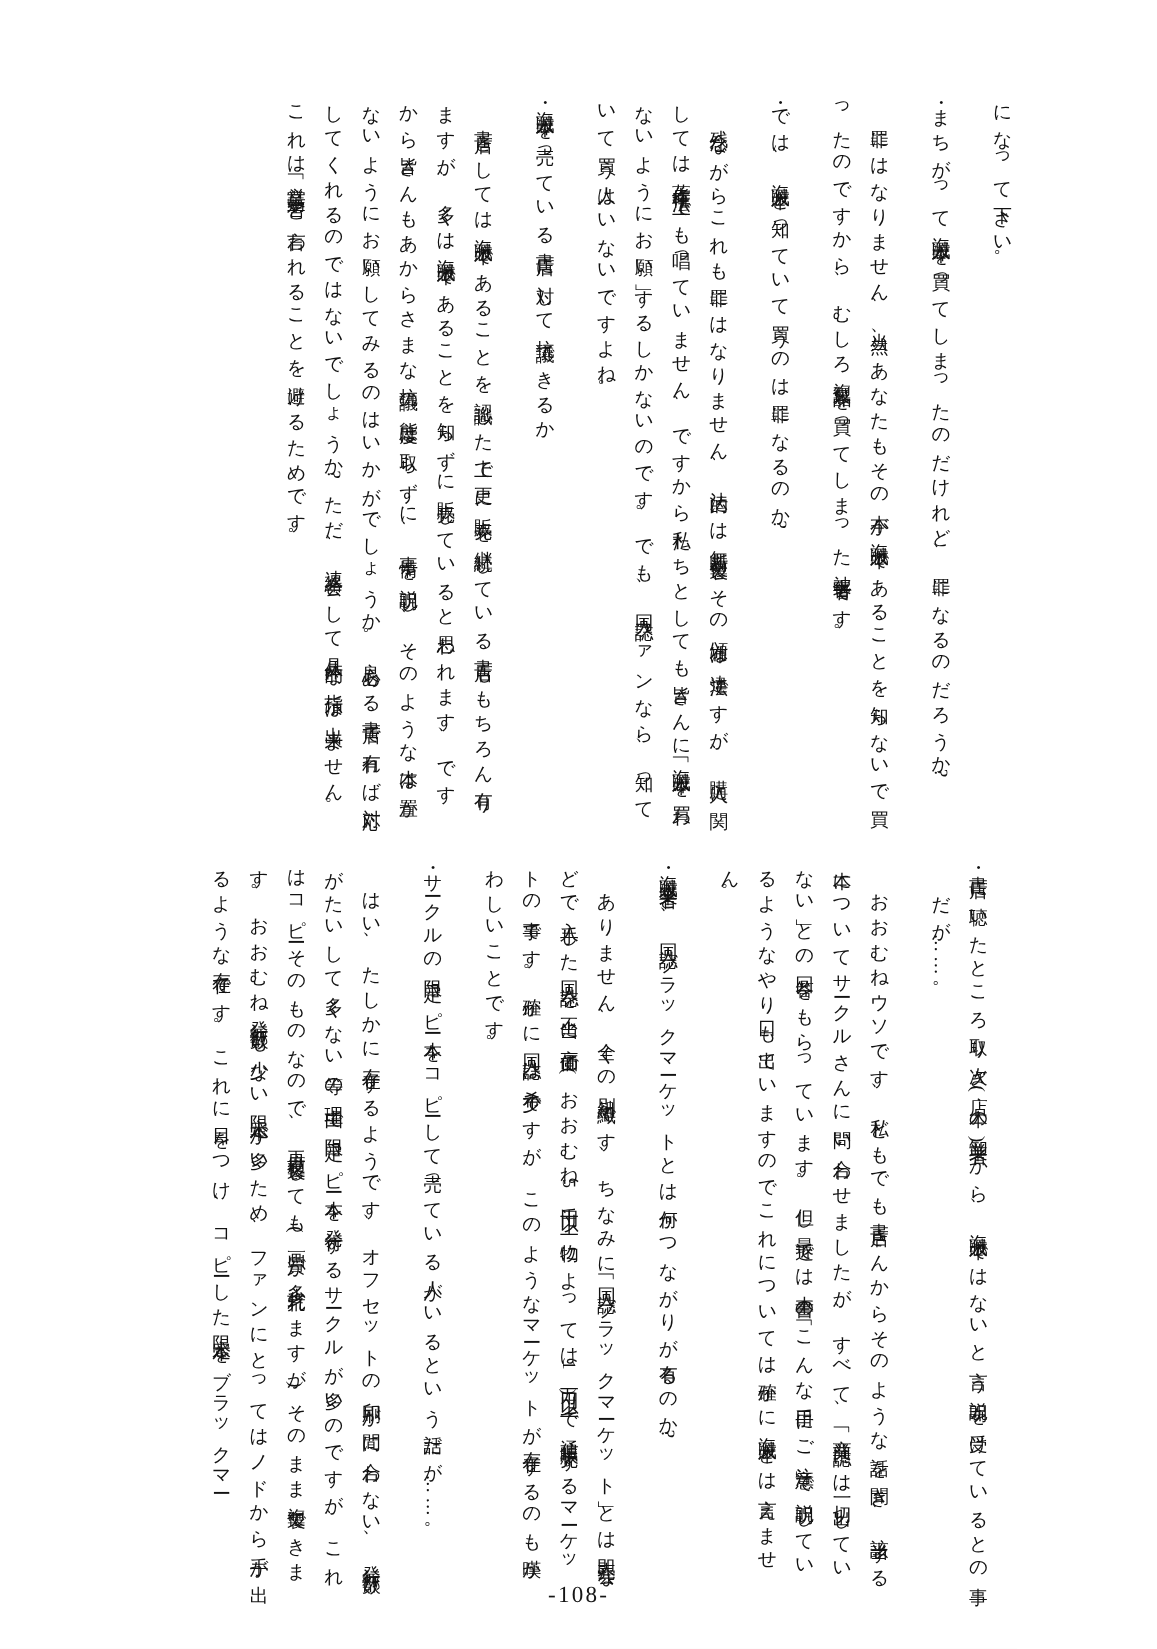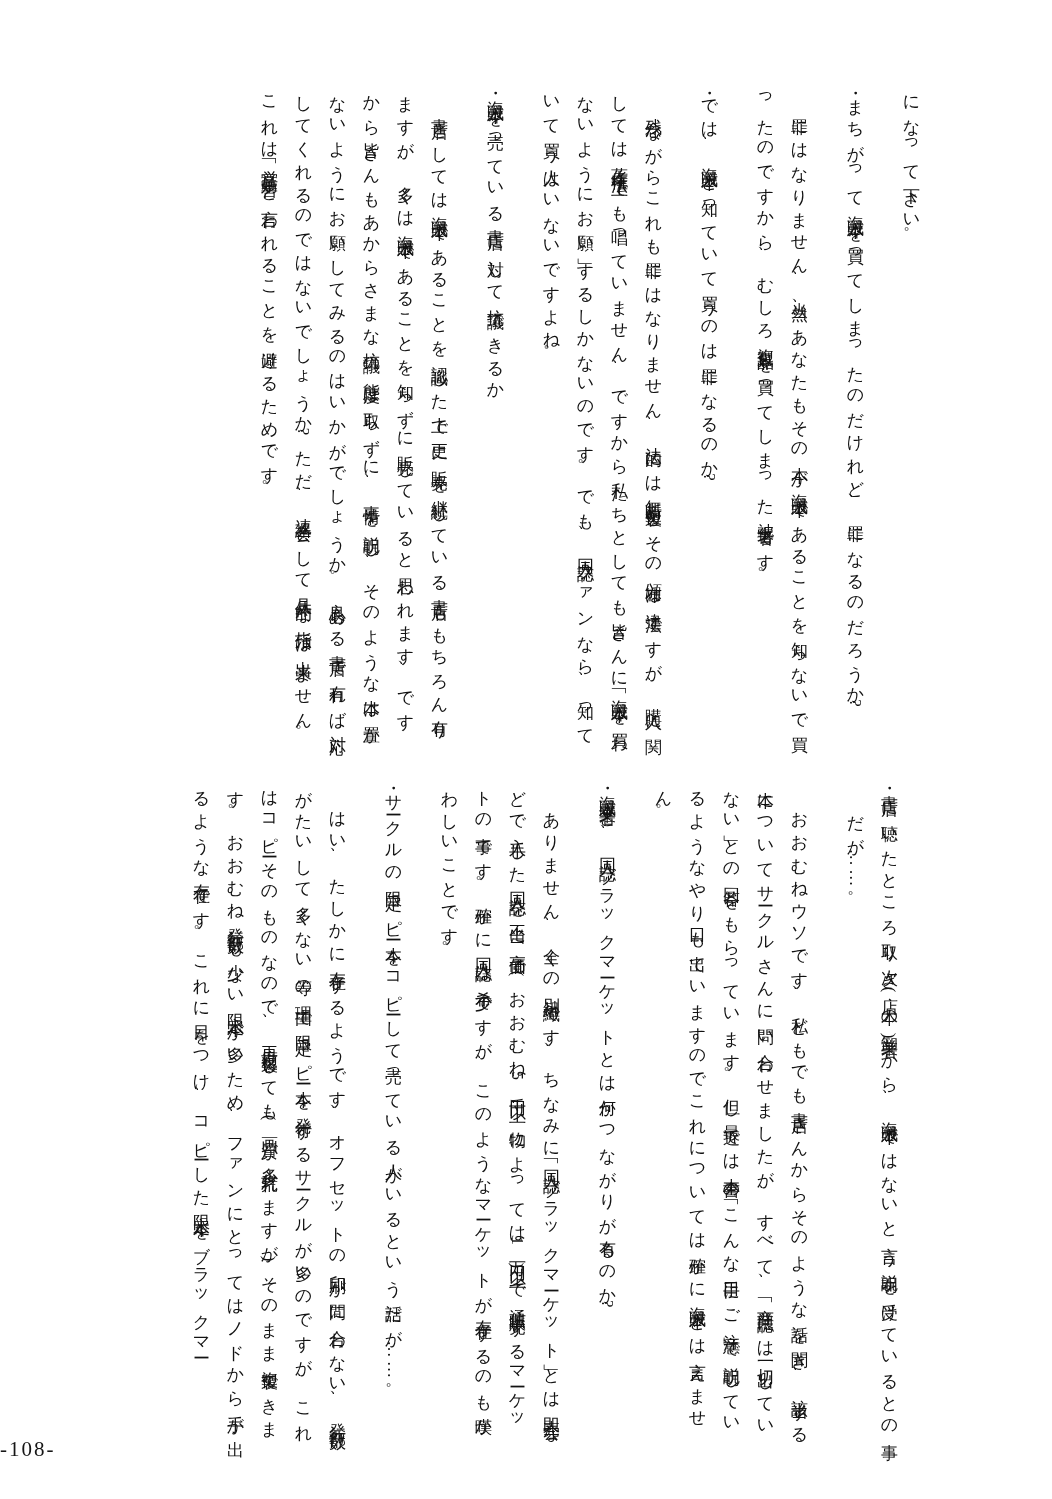--- a/index.html
+++ b/index.html
@@ -57,20 +57,21 @@
   }
   
   p.a {
     text-indent: 21px;
   }
   .page-number {
     position: absolute;
     top: 1437px;
     left: 0;
     width: 100%;
+    text-align: center;
     font-size: 21px;
     letter-spacing: 2px;
     color: #161616;
     font-family: Liberation Serif, serif;
   }
 </style>
 </head>
 <body>
 
 <div class="page">

